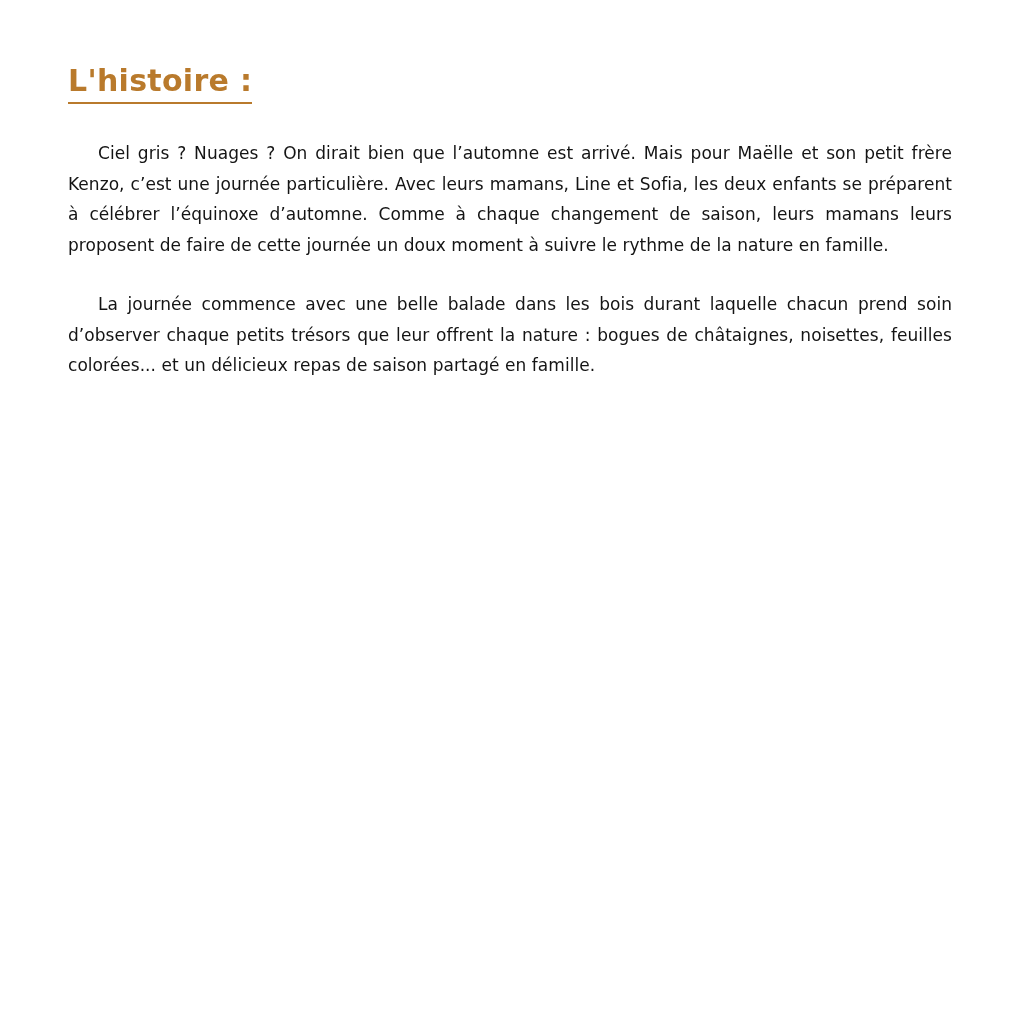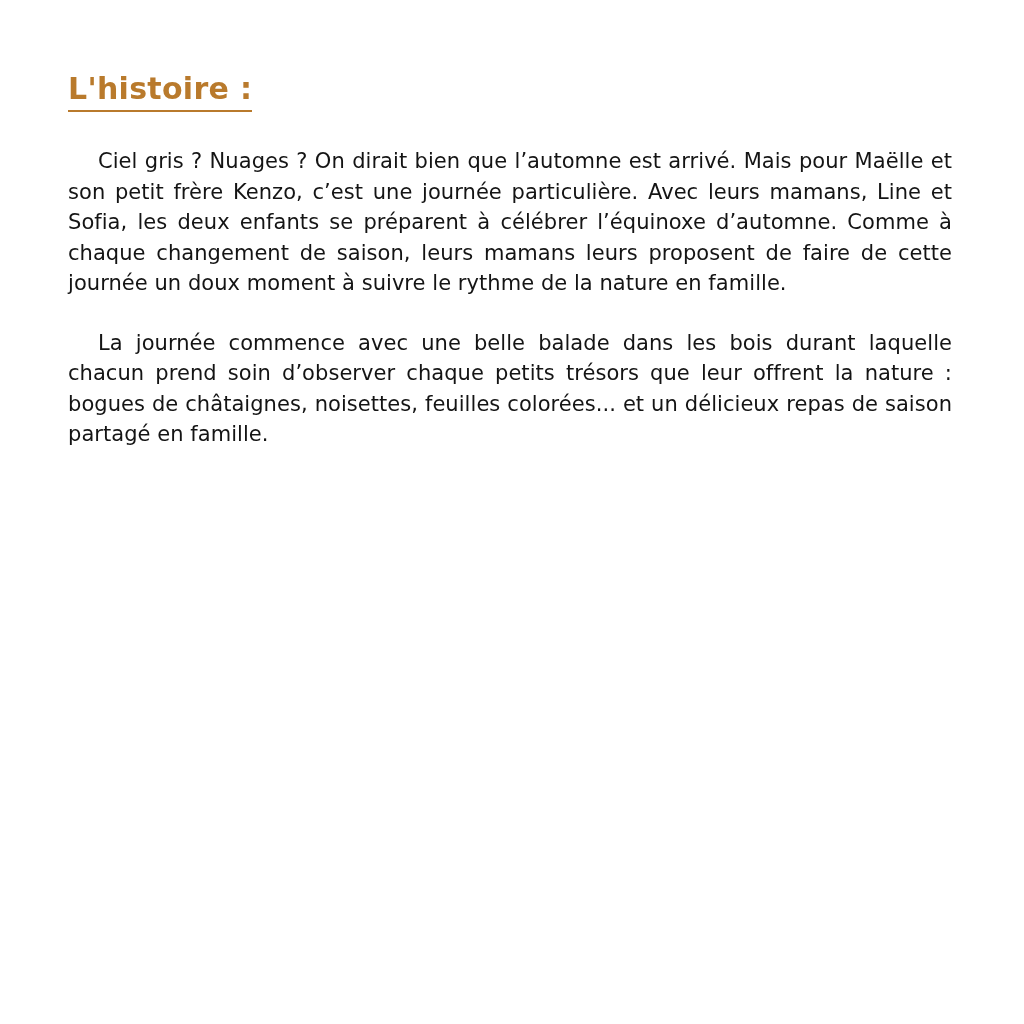--- a/index.html
+++ b/index.html
@@ -16,38 +16,38 @@
   .page {
     position: relative;
     width: 1024px;
     height: 1024px;
     background: #ffffff;
     box-sizing: border-box;
   }
   .content {
     position: absolute;
     left: 68px;
-    top: 72px;
+    top: 64px;
     width: 884px;
   }
   .doc-title {
     font-family: "DejaVu Sans", sans-serif;
     font-size: 30px;
     font-weight: 600;
     color: #b97a2c;
     letter-spacing: 0.3px;
     line-height: 1.1;
     display: inline-block;
     padding-bottom: 5px;
     border-bottom: 2px solid #b97a2c;
     margin: 0 0 34px 0;
   }
   .body-text {
     font-family: "DejaVu Sans", sans-serif;
-    font-size: 21px;
+    font-size: 17px;
     line-height: 30.5px;
     color: #141414;
     text-align: justify;
     text-justify: inter-word;
     margin: 0;
     letter-spacing: 0.05px;
   }
   .body-text + .body-text {
     margin-top: 29px;
   }

